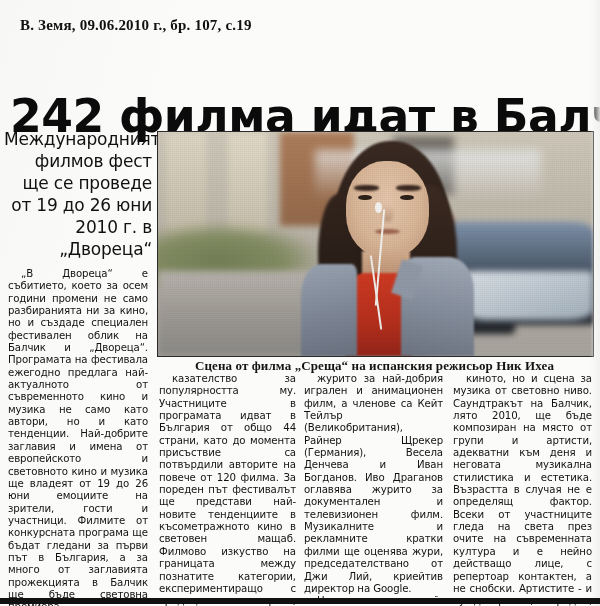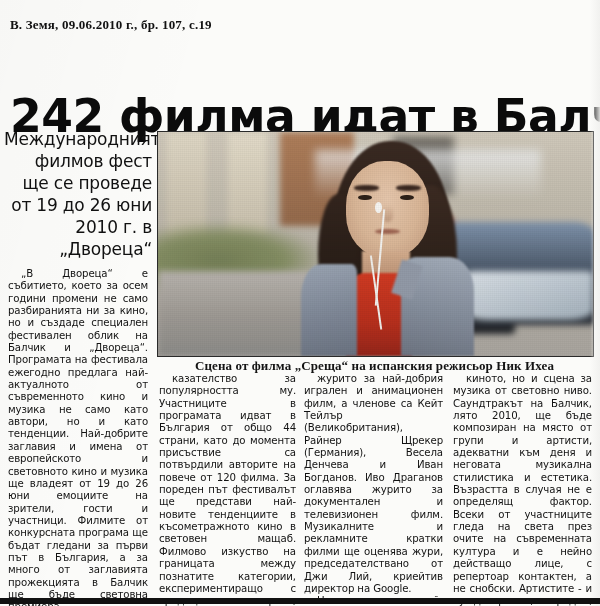--- a/index.html
+++ b/index.html
@@ -20,25 +20,25 @@
     width: 600px;
     height: 606px;
     background:
       linear-gradient(105deg, rgba(0,0,0,0.015) 0%, rgba(0,0,0,0) 30%),
       #fbfbf9;
   }
 
   
   .masthead {
     position: absolute;
-    left: 10px;
+    left: 20px;
     top: 17px;
     font-family: "Liberation Serif", serif;
     font-weight: bold;
-    font-size: 13px;
+    font-size: 15px;
     letter-spacing: 0.2px;
     color: #111;
     white-space: nowrap;
   }
 
   
   .headline {
     position: absolute;
     left: 10px;
     top: 60px;

